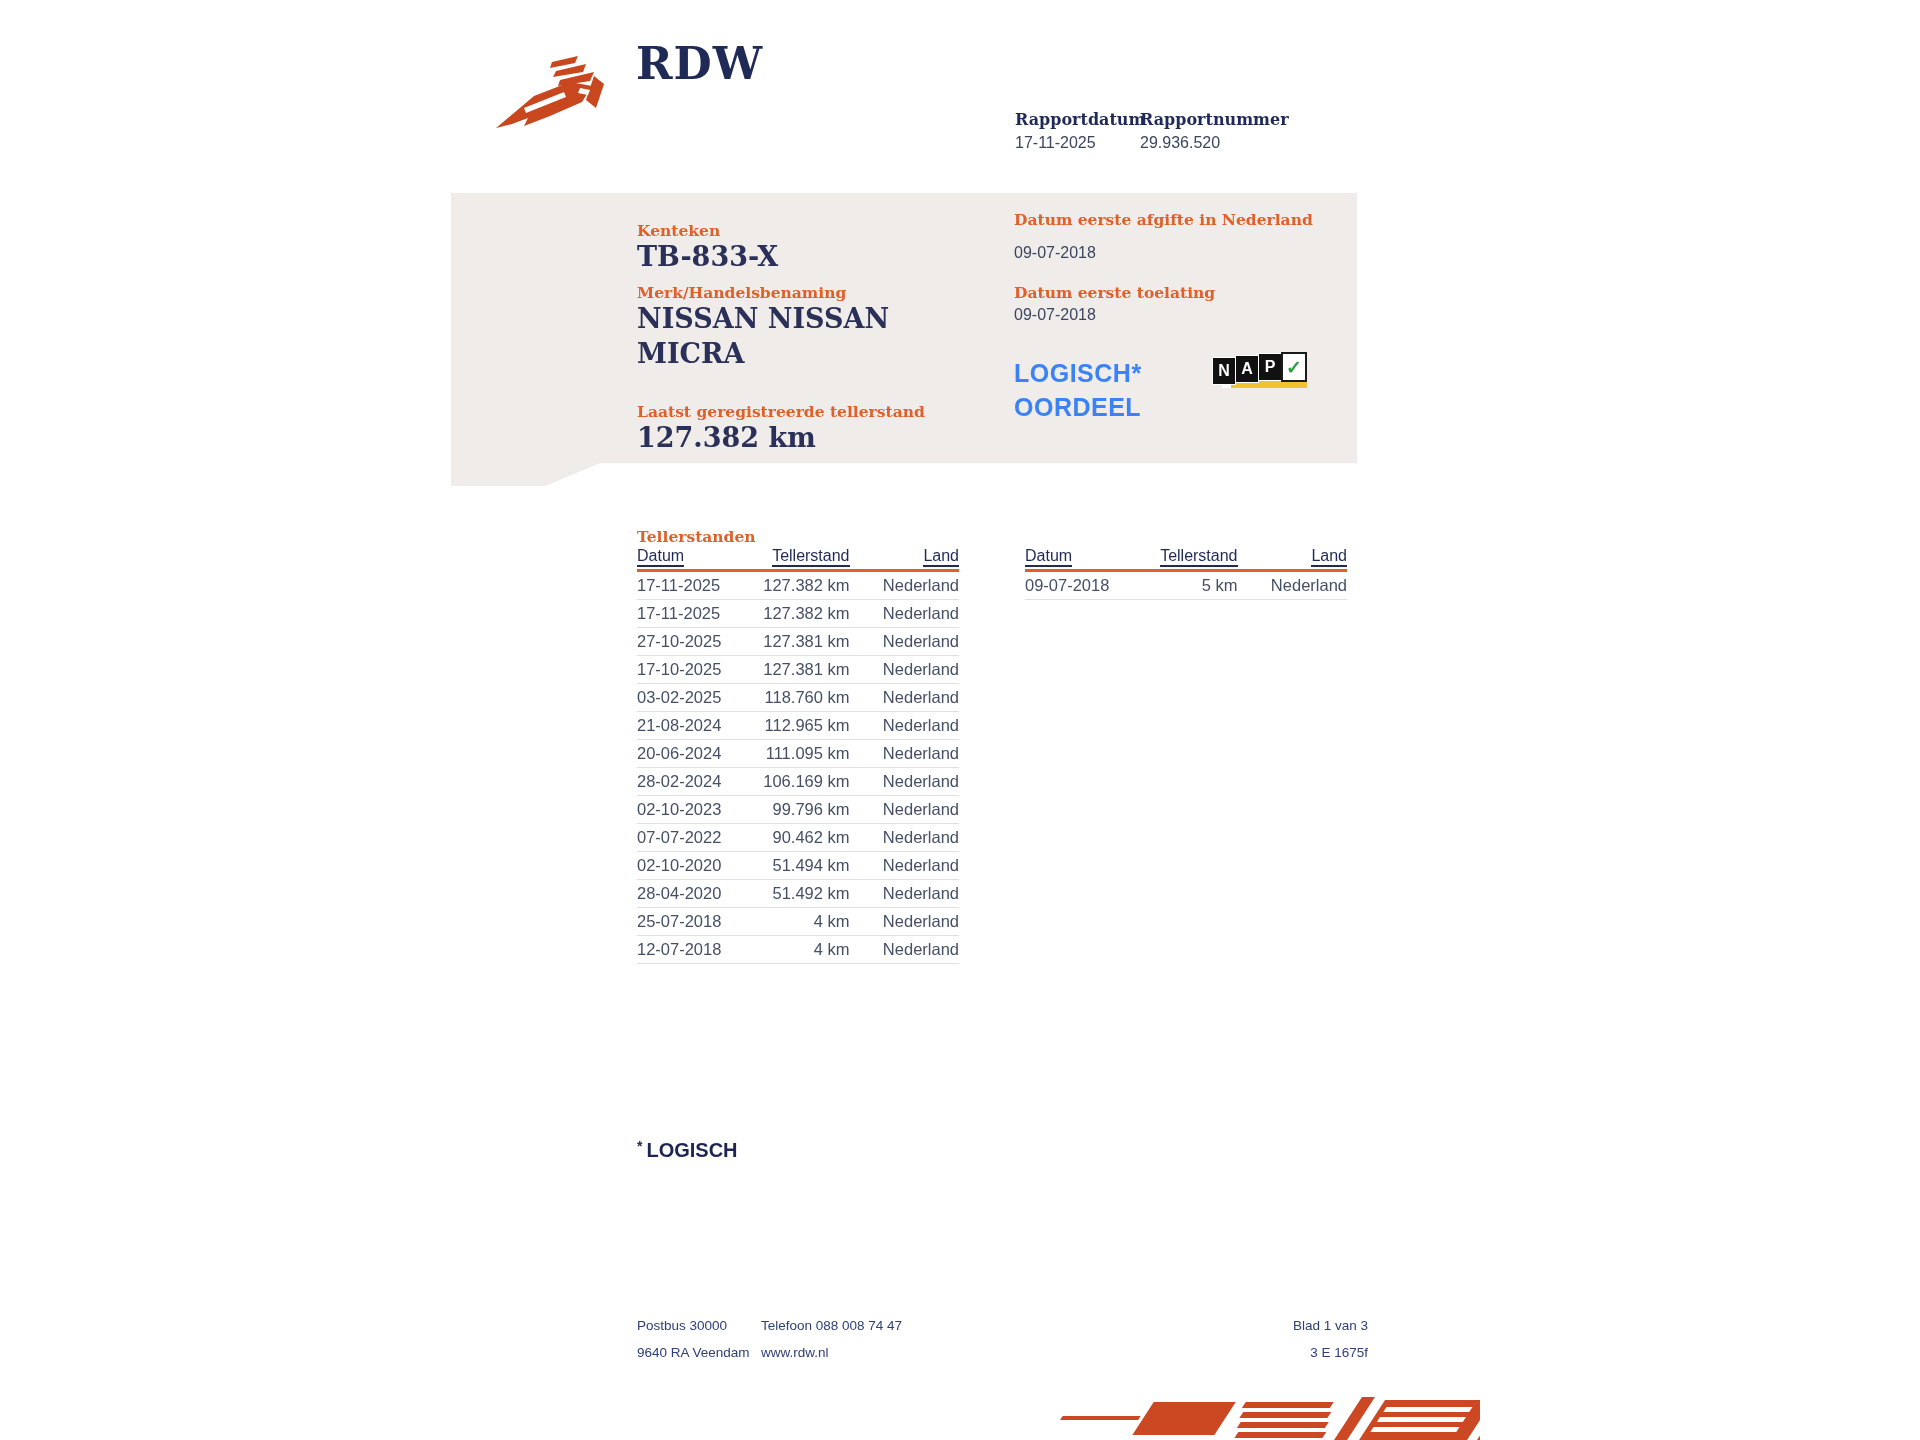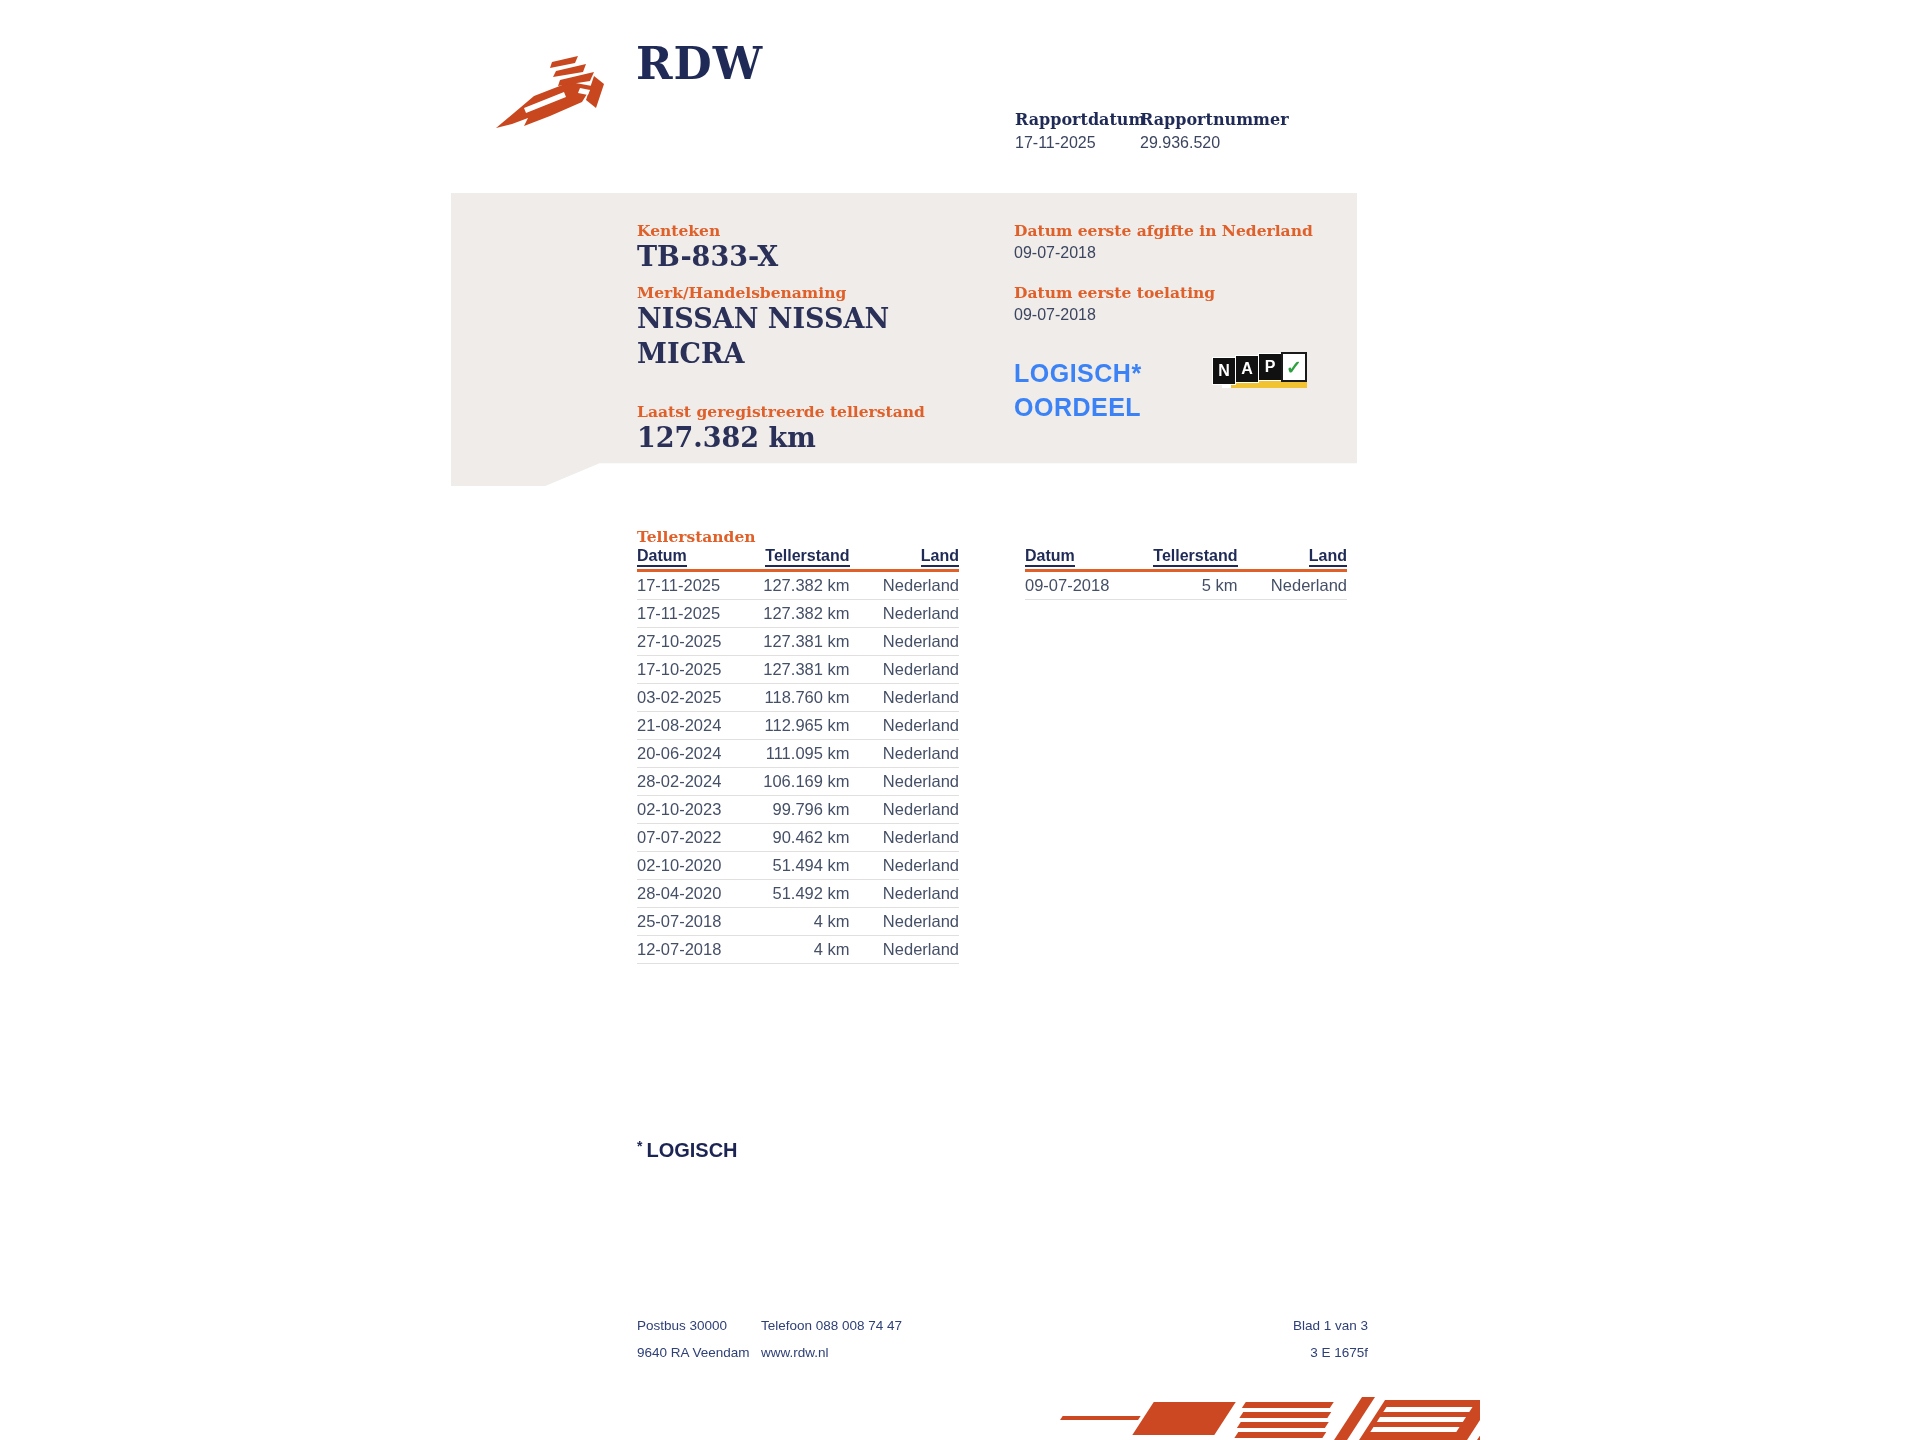--- a/index.html
+++ b/index.html
@@ -29,21 +29,21 @@
   .nap-tiles{position:absolute;left:0;top:0;display:flex;}
   .nap-tile{width:22px;height:26px;background:#111111;border:1px solid #ffffff;margin-right:-1px;
             display:flex;align-items:center;justify-content:center;
             color:#ffffff;font-weight:bold;font-size:16px;}
   .nap-tile.t1{margin-top:5px;} .nap-tile.t2{margin-top:3px;} .nap-tile.t3{margin-top:1px;}
   .nap-tile.check{background:#ffffff;border:2px solid #1a1a1a;color:#2FA042;font-size:19px;margin-top:0;}
 
   
   .sec-heading{font-family:"DejaVu Serif",serif;font-weight:bold;font-size:15.5px;color:#E0602A;}
   .mtable{width:322px;font-size:16.5px;color:#454F66;}
-  .thead{display:flex;height:20px;align-items:flex-start;font-weight:bold;font-size:16px;color:#1F2A56;}
+  .thead{display:flex;height:20px;align-items:flex-start;font-weight:normal;font-size:16px;color:#1F2A56;}
   .thead span{border-bottom:2px solid #1F2A56;padding-bottom:1px;}
   .orange-rule{height:3px;background:#E0602A;margin-top:2px;}
   .trow{display:flex;height:27px;align-items:center;border-bottom:1px solid #E2E0DE;}
   .tcell.c0{width:36%;text-align:left;}
   .tcell.c1{width:30%;text-align:right;}
   .tcell.c2{flex:1;text-align:right;}
   .hc0{width:36%;text-align:left;} .hc1{width:30%;text-align:right;} .hc2{flex:1;text-align:right;}
 
   
   .foot-title{font-weight:bold;font-size:20px;color:#1C2454;}
@@ -87,21 +87,21 @@
   <div class="abs field-label" style="left:637px;top:221px;">Kenteken</div>
   <div class="abs field-big" style="left:637px;top:241px;">TB-833-X</div>
 
   <div class="abs field-label" style="left:637px;top:283px;">Merk/Handelsbenaming</div>
   <div class="abs field-big" style="left:637px;top:303px;">NISSAN NISSAN</div>
   <div class="abs field-big" style="left:637px;top:338px;">MICRA</div>
 
   <div class="abs field-label" style="left:637px;top:402px;">Laatst geregistreerde tellerstand</div>
   <div class="abs field-big" style="left:637px;top:422px;">127.382 km</div>
 
-  <div class="abs field-label" style="left:1014px;top:221px;">Datum eerste afgifte in Nederland</div>
+  <div class="abs field-label" style="left:1014px;top:210px;">Datum eerste afgifte in Nederland</div>
   <div class="abs field-small" style="left:1014px;top:244px;">09-07-2018</div>
 
   <div class="abs field-label" style="left:1014px;top:283px;">Datum eerste toelating</div>
   <div class="abs field-small" style="left:1014px;top:306px;">09-07-2018</div>
 
   <div class="abs oordeel" style="left:1014px;top:356px;">
     <div>LOGISCH*</div>
     <div>OORDEEL</div>
   </div>
 

